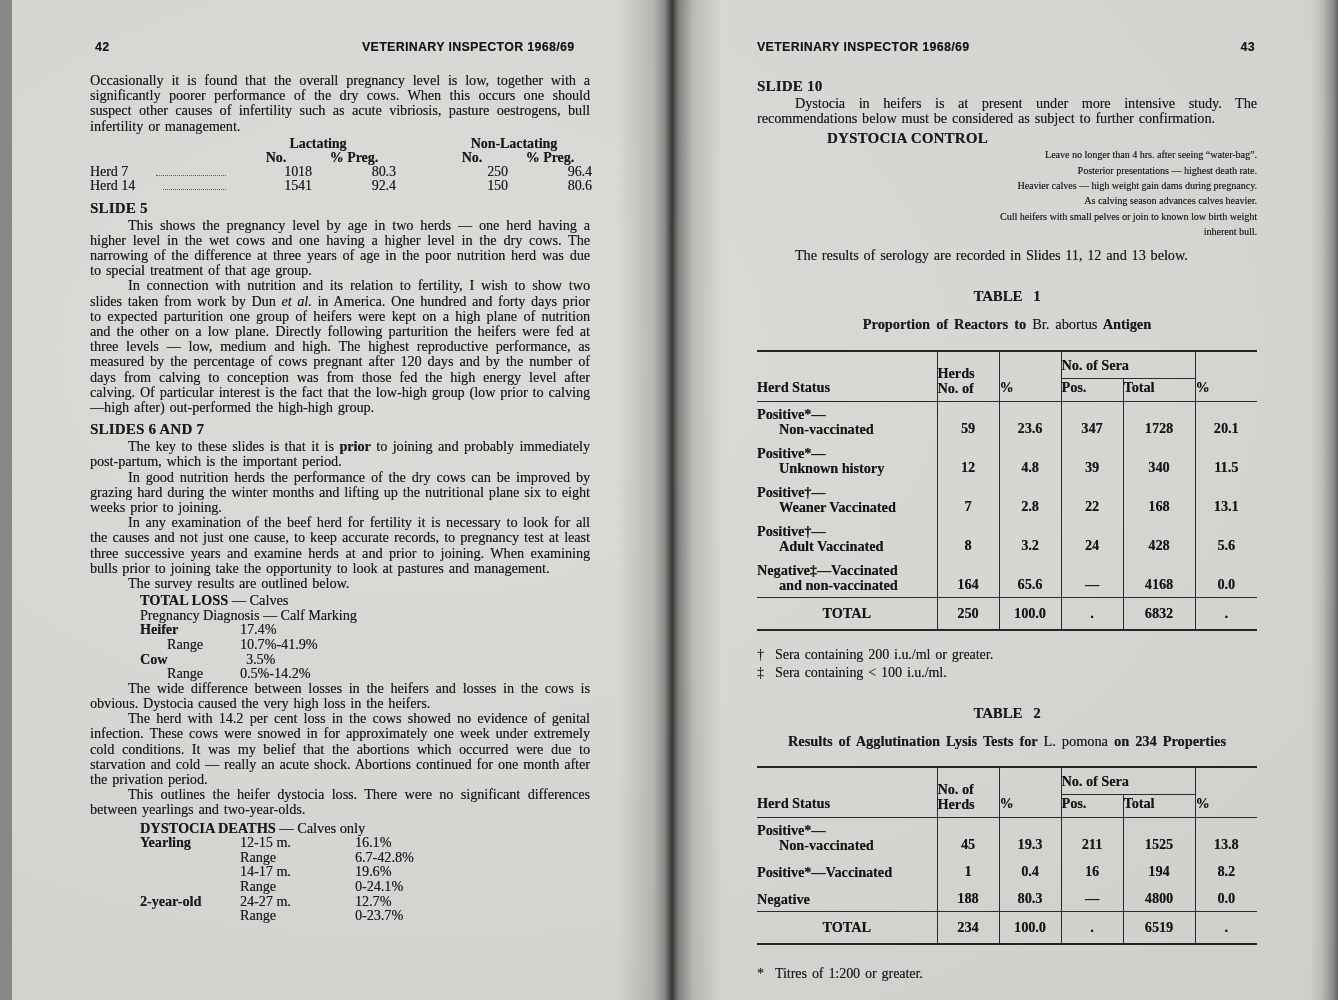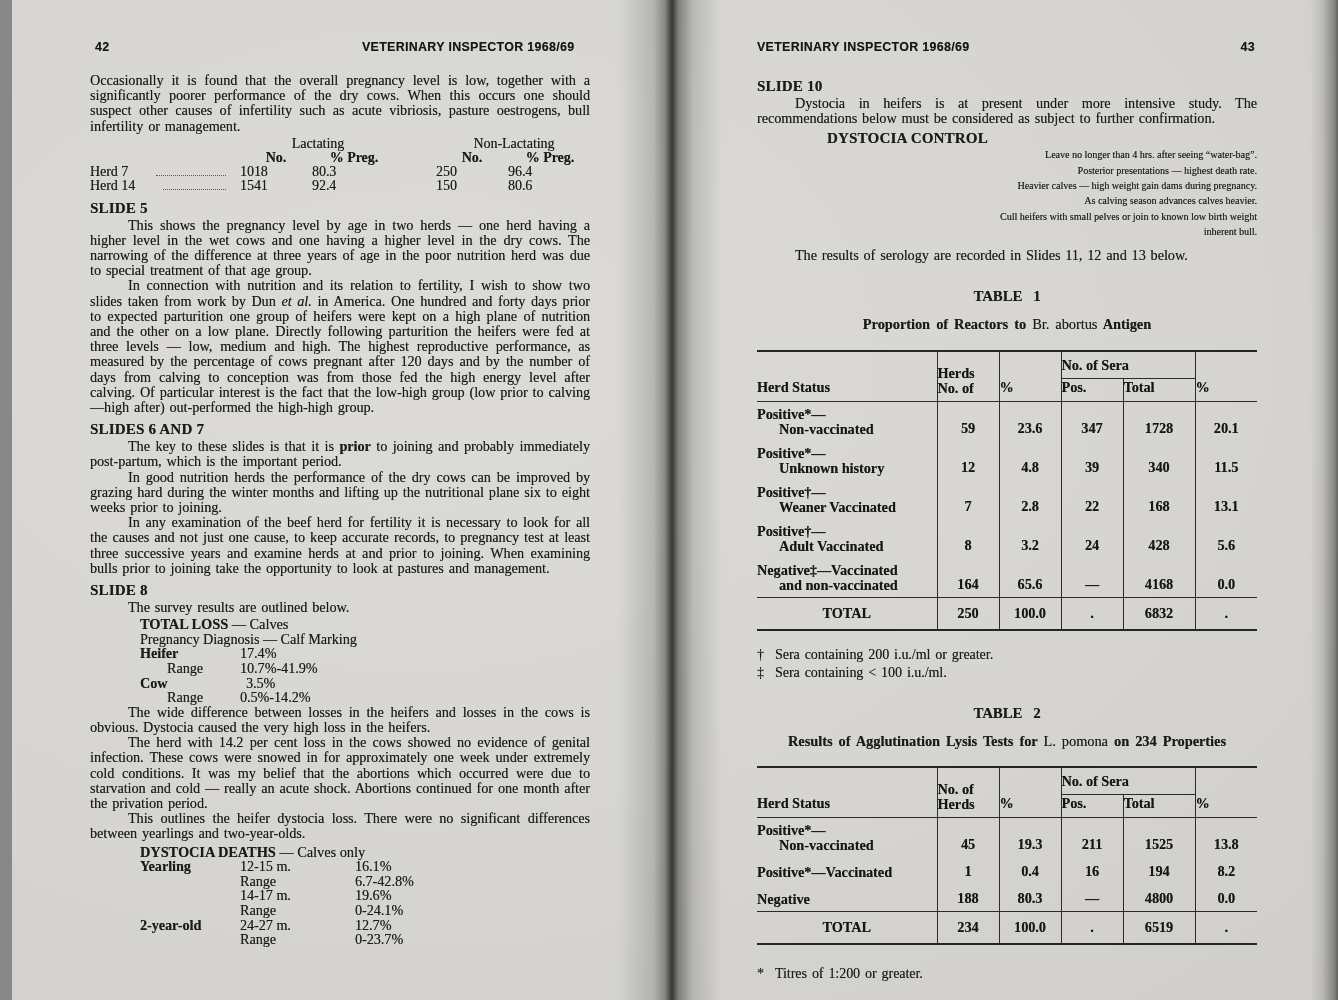--- a/index.html
+++ b/index.html
@@ -29,23 +29,23 @@
 
   p { margin:0; font-size:14.1px; line-height:15.2px; text-align:justify;
       text-indent:38px; word-spacing:1.4px; }
   p.flush { text-indent:0; }
   .h3 { font-weight:bold; font-size:15px; line-height:16px; margin:6px 0 2px;
         letter-spacing:0.2px; }
 
   
   .hm { margin:3px 0 2px; font-size:13.9px; line-height:14.2px; }
   .hm-row { display:grid; grid-template-columns:150px 72px 84px 40px 72px 84px; align-items:baseline; }
-  .hm-span2 { grid-column:span 2; text-align:center; font-weight:normal; }
+  .hm-span2 { grid-column:span 2; text-align:center; font-weight:bold; }
   .hm-h { text-align:center; font-weight:bold; }
-  .hm-v { text-align:left; }
+  .hm-v { text-align:right; }
   .hm-lbl { display:flex; align-items:baseline;gap:14px; }
   .hm-dots { flex:1; border-bottom:1.6px dotted #5a5a58; margin:0 14px 3px 14px; height:1px; }
 
   
   .stat { margin-left:50px; font-size:14.1px; line-height:14.6px; }
   .stat .t { font-size:14.3px; }
   .stat .b { font-weight:bold; }
   .stat-row { display:grid; grid-template-columns:100px auto; }
   .stat-row .ind { padding-left:27px; font-weight:normal; }
   .stat-row .vind { padding-left:6px; }
@@ -140,21 +140,20 @@
 
       <div class="h3">SLIDE 5</div>
       <p>This shows the pregnancy level by age in two herds — one herd having a higher level in the wet cows and one having a higher level in the dry cows. The narrowing of the difference at three years of age in the poor nutrition herd was due to special treatment of that age group.</p>
       <p><span>In connection with nutrition and its relation to fertility, I wish to show two slides taken from work by Dun </span><i>et al.</i><span> in America. One hundred and forty days prior to expected parturition one group of heifers were kept on a high plane of nutrition and the other on a low plane. Directly following parturition the heifers were fed at three levels — low, medium and high. The highest reproductive performance, as measured by the percentage of cows pregnant after 120 days and by the number of days from calving to conception was from those fed the high energy level after calving. Of particular interest is the fact that the low-high group (low prior to calving—high after) out-performed the high-high group.</span></p>
 
       <div class="h3">SLIDES 6 AND 7</div>
       <p><span>The key to these slides is that it is </span><b>prior</b><span> to joining and probably immediately post-partum, which is the important period.</span></p>
       <p>In good nutrition herds the performance of the dry cows can be improved by grazing hard during the winter months and lifting up the nutritional plane six to eight weeks prior to joining.</p>
       <p>In any examination of the beef herd for fertility it is necessary to look for all the causes and not just one cause, to keep accurate records, to pregnancy test at least three successive years and examine herds at and prior to joining. When examining bulls prior to joining take the opportunity to look at pastures and management.</p>
 
-      <div class="h3">SLIDE 8</div>
       <p>The survey results are outlined below.</p>
 
       <div class="stat" style="margin-top:2px;">
         <div class="t"><b>TOTAL LOSS</b><span> — Calves</span></div>
         <div>Pregnancy Diagnosis — Calf Marking</div>
         <div class="stat-row">
           <span class="b">Heifer</span>
           <span>17.4%</span>
         </div>
         <div class="stat-row">

